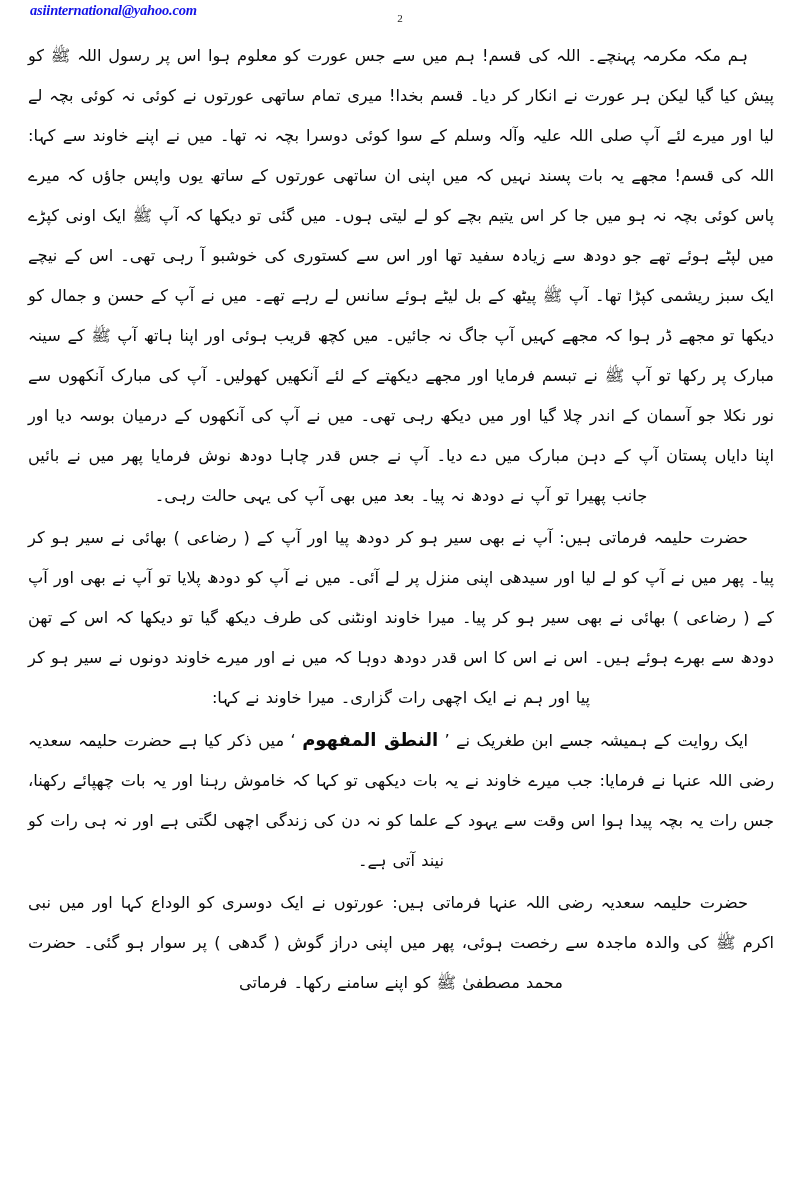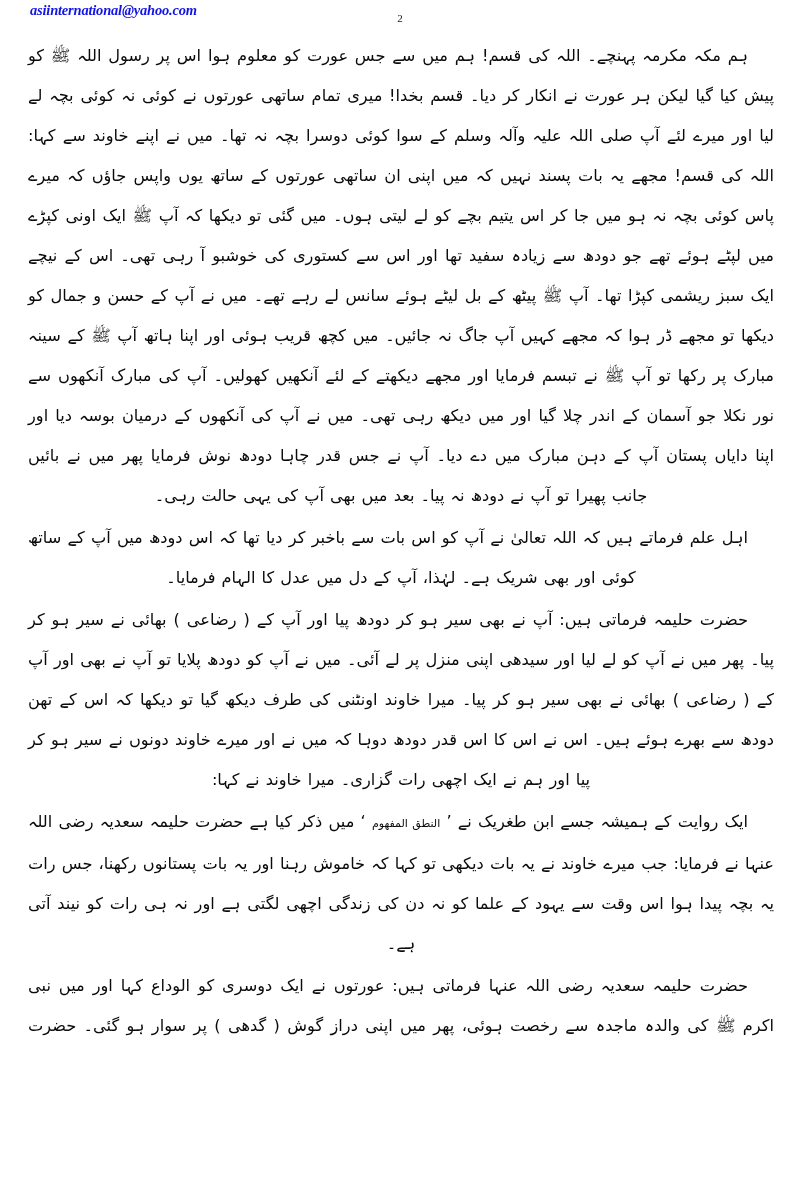--- a/index.html
+++ b/index.html
@@ -70,22 +70,22 @@
     direction: rtl;
     text-align: justify;
     text-align-last: center;
     word-spacing: 1px;
   }
   .para.indent {
     text-indent: 26px;
   }
   
   .arabic-title {
-    font-weight: normal;
-    font-size: 11px;
+    font-weight: bold;
+    font-size: 18px;
     letter-spacing: 0.5px;
   }
 
   
   .footer {
     position: absolute;
     left: 0;
     top: 1140px;
     width: 800px;
     height: 60px;
@@ -132,26 +132,25 @@
   <div class="header">
     <div class="header-email">asiinternational@yahoo.com</div>
     <div class="page-number">2</div>
   </div>
 
   <div class="body-text">
 
 
     <p class="para indent">ہم مکہ مکرمہ پہنچے۔ اللہ کی قسم! ہم میں سے جس عورت کو معلوم ہوا اس پر رسول اللہ ﷺ کو پیش کیا گیا لیکن ہر عورت نے انکار کر دیا۔ قسم بخدا! میری تمام ساتھی عورتوں نے کوئی نہ کوئی بچہ لے لیا اور میرے لئے آپ صلی اللہ علیہ وآلہ وسلم کے سوا کوئی دوسرا بچہ نہ تھا۔ میں نے اپنے خاوند سے کہا: اللہ کی قسم! مجھے یہ بات پسند نہیں کہ میں اپنی ان ساتھی عورتوں کے ساتھ یوں واپس جاؤں کہ میرے پاس کوئی بچہ نہ ہو میں جا کر اس یتیم بچے کو لے لیتی ہوں۔ میں گئی تو دیکھا کہ آپ ﷺ ایک اونی کپڑے میں لپٹے ہوئے تھے جو دودھ سے زیادہ سفید تھا اور اس سے کستوری کی خوشبو آ رہی تھی۔ اس کے نیچے ایک سبز ریشمی کپڑا تھا۔ آپ ﷺ پیٹھ کے بل لیٹے ہوئے سانس لے رہے تھے۔ میں نے آپ کے حسن و جمال کو دیکھا تو مجھے ڈر ہوا کہ مجھے کہیں آپ جاگ نہ جائیں۔ میں کچھ قریب ہوئی اور اپنا ہاتھ آپ ﷺ کے سینہ مبارک پر رکھا تو آپ ﷺ نے تبسم فرمایا اور مجھے دیکھتے کے لئے آنکھیں کھولیں۔ آپ کی مبارک آنکھوں سے نور نکلا جو آسمان کے اندر چلا گیا اور میں دیکھ رہی تھی۔ میں نے آپ کی آنکھوں کے درمیان بوسہ دیا اور اپنا دایاں پستان آپ کے دہن مبارک میں دے دیا۔ آپ نے جس قدر چاہا دودھ نوش فرمایا پھر میں نے بائیں جانب پھیرا تو آپ نے دودھ نہ پیا۔ بعد میں بھی آپ کی یہی حالت رہی۔</p>
 
-    <p class="para indent">اہل علم فرماتے ہیں کہ اللہ تعالیٰ نے آپ کو اس بات سے باخبر کر دیا تھا کہ اس دودھ میں آپ کے ساتھ کوئی اور بھی شریک ہے۔ لہٰذا، آپ کے دل میں عدل کا الہام فرمایا۔</p>
 
     <p class="para indent">حضرت حلیمہ فرماتی ہیں: آپ نے بھی سیر ہو کر دودھ پیا اور آپ کے ( رضاعی ) بھائی نے سیر ہو کر پیا۔ پھر میں نے آپ کو لے لیا اور سیدھی اپنی منزل پر لے آئی۔ میں نے آپ کو دودھ پلایا تو آپ نے بھی اور آپ کے ( رضاعی ) بھائی نے بھی سیر ہو کر پیا۔ میرا خاوند اونٹنی کی طرف دیکھ گیا تو دیکھا کہ اس کے تھن دودھ سے بھرے ہوئے ہیں۔ اس نے اس کا اس قدر دودھ دوہا کہ میں نے اور میرے خاوند دونوں نے سیر ہو کر پیا اور ہم نے ایک اچھی رات گزاری۔ میرا خاوند نے کہا:</p>
 
 
-    <p class="para indent"><span>ایک روایت کے ہمیشہ جسے ابن طغریک نے   ’ </span><span class="arabic-title">النطق المفهوم</span><span> ‘  میں ذکر کیا ہے حضرت حلیمہ سعدیہ رضی اللہ عنہا نے فرمایا:  جب میرے خاوند نے یہ بات دیکھی تو کہا کہ خاموش رہنا اور یہ بات پستانوں رکھنا،  جس رات یہ بچہ پیدا ہوا اس وقت سے یہود کے علما کو نہ دن کی زندگی اچھی لگتی ہے اور نہ ہی رات کو نیند آتی ہے۔</span></p>
+    <p class="para indent"><span>ایک روایت کے ہمیشہ جسے ابن طغریک نے   ’ </span><span class="arabic-title">النطق المفهوم</span><span> ‘  میں ذکر کیا ہے حضرت حلیمہ سعدیہ رضی اللہ عنہا نے فرمایا:  جب میرے خاوند نے یہ بات دیکھی تو کہا کہ خاموش رہنا اور یہ بات چھپائے رکھنا،  جس رات یہ بچہ پیدا ہوا اس وقت سے یہود کے علما کو نہ دن کی زندگی اچھی لگتی ہے اور نہ ہی رات کو نیند آتی ہے۔</span></p>
 
     <p class="para indent">حضرت حلیمہ سعدیہ رضی اللہ عنہا فرماتی ہیں:        عورتوں نے ایک دوسری کو الوداع کہا اور میں نبی اکرم ﷺ کی والدہ ماجدہ سے رخصت ہوئی، پھر میں اپنی دراز گوش ( گدھی ) پر سوار ہو گئی۔ حضرت محمد مصطفیٰ ﷺ کو اپنے سامنے رکھا۔ فرماتی</p>
 
   </div>
 
   <div class="footer">
     <div class="footer-rule"></div>
     <div class="footer-email">asiinternational@yahoo.com</div>
   </div>
 

